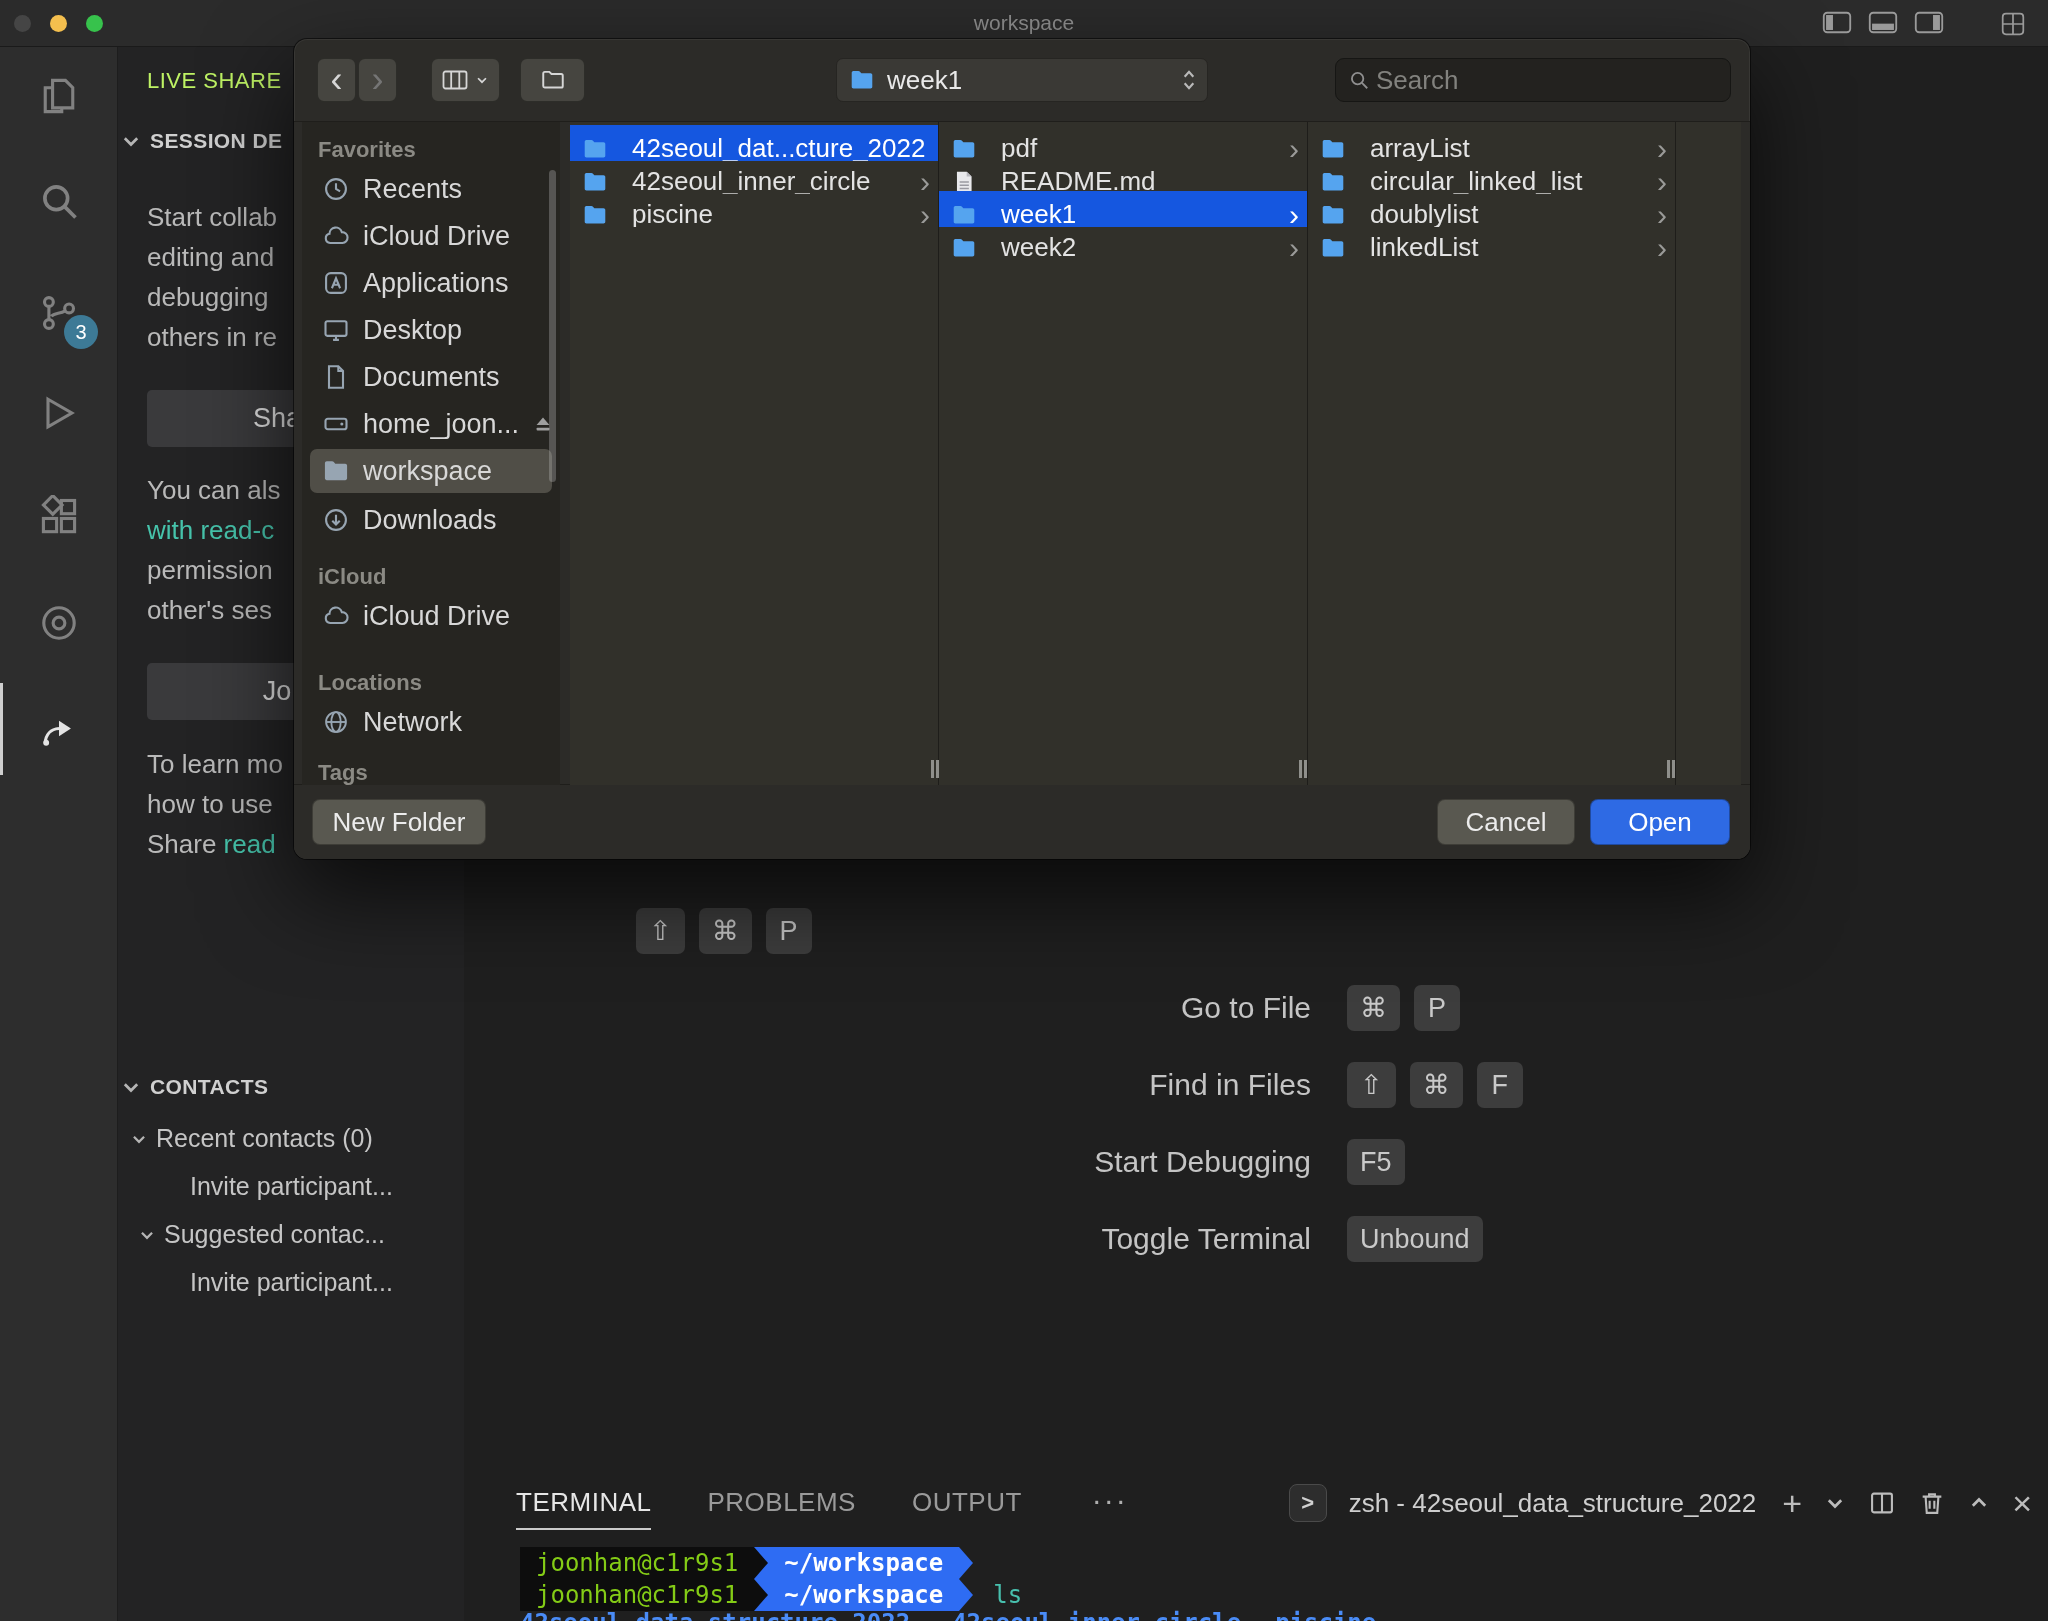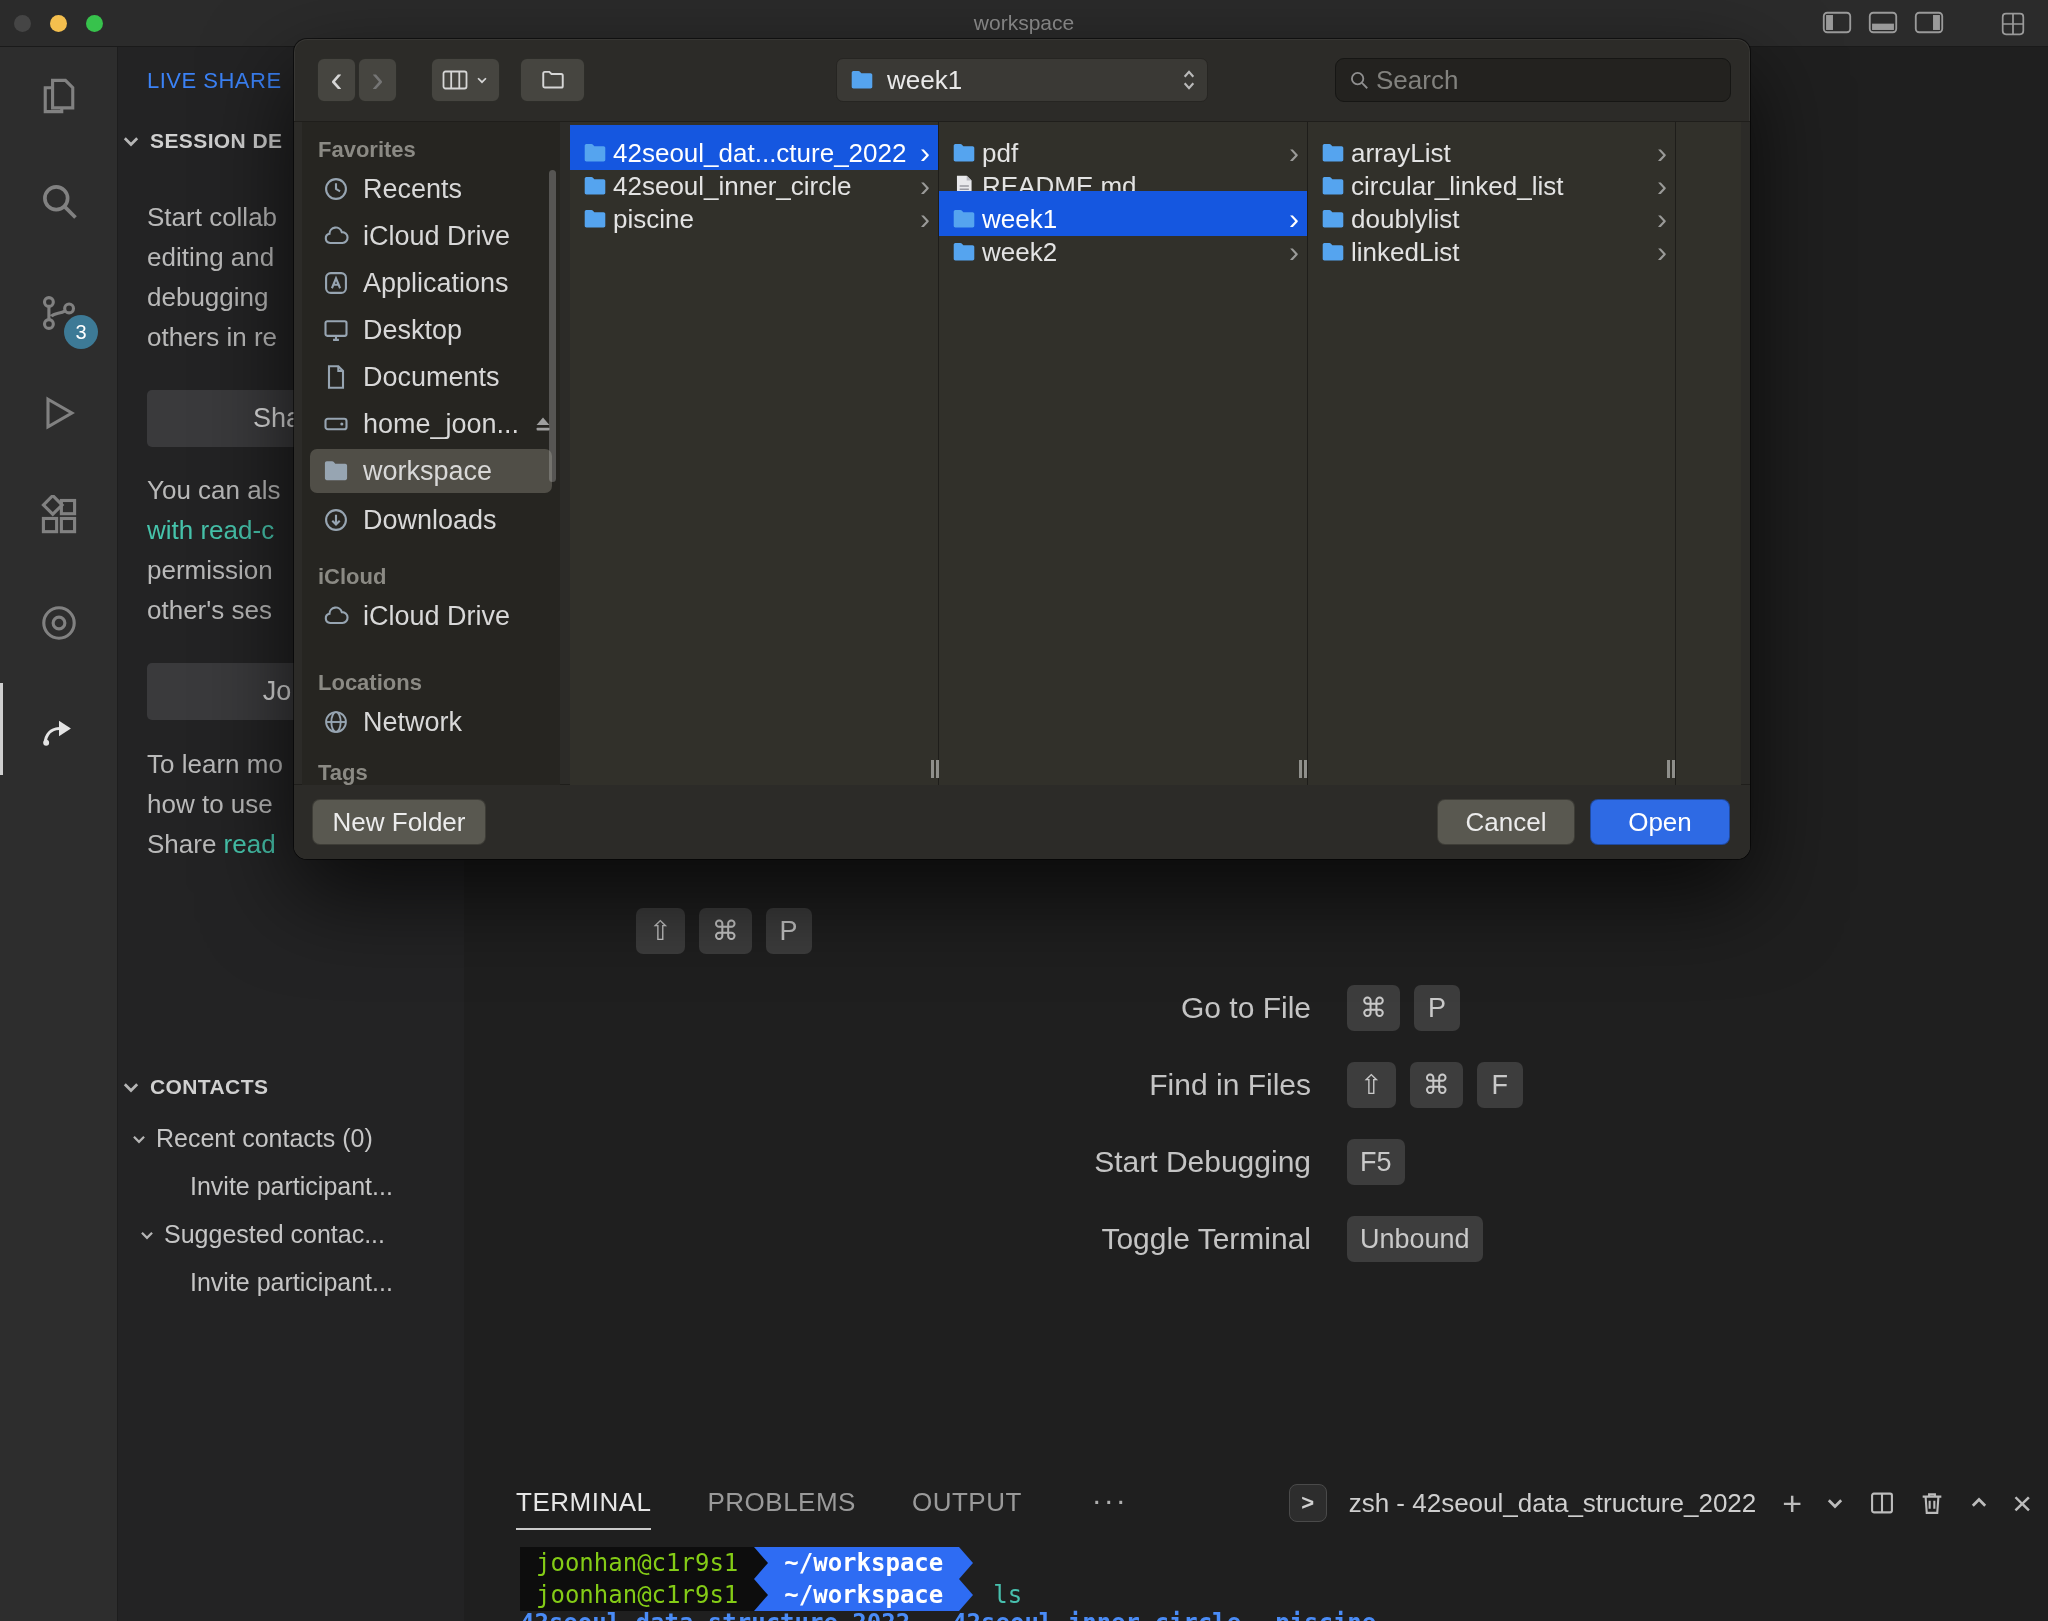--- a/index.html
+++ b/index.html
@@ -24,21 +24,21 @@
   .activitybar{position:absolute;left:0;top:47px;width:118px;height:1574px;background:#2d2d2d;
                border-right:1px solid #1d1d1d}
   .ab-item{position:absolute;left:0;width:118px;height:92px;display:flex;align-items:center;
            justify-content:center;color:#818181}
   .ab-item.active{color:#e4e4e4;box-shadow:inset 3px 0 0 #cfcfcf}
   .ab-badge{position:absolute;right:20px;bottom:10px;min-width:34px;height:34px;border-radius:17px;
             background:#3d7a96;color:#fff;font-size:20px;line-height:34px;text-align:center}
 
   
   .sidebar{position:absolute;left:118px;top:47px;width:346px;height:1574px;background:#232324}
-  .ls-title{position:absolute;left:29px;top:21px;font-size:22px;letter-spacing:.5px;color:#3b82f6}
+  .ls-title{position:absolute;left:29px;top:21px;font-size:22px;letter-spacing:.5px;color:#bef264}
   .sec-head{position:absolute;display:flex;align-items:center;gap:8px;color:#d0d0d0;
             font-size:21px;font-weight:bold;letter-spacing:.4px}
   .chev-svg{color:#b5b5b5}
   .ls-para{position:absolute;left:29px;width:260px;font-size:26px;line-height:40px;color:#b9b9b9;white-space:nowrap}
   .teal{color:#46c3ab}
   .ls-btn{position:absolute;left:29px;width:260px;height:57px;background:#3a3a3c;border-radius:5px;
           color:#dddddd;font-size:27px;display:flex;align-items:center;justify-content:center}
   .ls-sub{position:absolute;font-size:25px;color:#c5c5c5;white-space:nowrap;display:flex;align-items:center;gap:8px}
 
   
@@ -94,21 +94,21 @@
   .side-item{position:absolute;left:8px;width:242px;height:44px;border-radius:7px;display:flex;
              align-items:center;gap:13px;padding:0 8px 0 12px;font-size:27px;color:#d8d8d8;white-space:nowrap}
   .side-item .ic{color:#97a5b2}
   .side-item.sel{background:#504e47}
   .side-scroll{position:absolute;right:4px;top:48px;width:7px;height:312px;border-radius:4px;
                background:rgba(200,200,200,.30)}
 
   .dlg-cols{position:absolute;left:276px;top:0;width:1171px;height:664px;background:#31302a}
   .col-div{position:absolute;top:0;width:1px;height:664px;background:#1e1d1a}
   .fcol{position:absolute;top:0;height:664px}
-  .frow{position:absolute;left:0;width:100%;height:45px;display:flex;align-items:center;gap:5px;
+  .frow{position:absolute;left:0;width:100%;height:36px;display:flex;align-items:center;gap:24px;
         padding:11px 8px 0 12px;font-size:26px;color:#e3e3e3;white-space:nowrap;overflow:hidden}
   .frow .fold{color:#55a4ef}
   .frow.sel{background:#1557e0;color:#fff}
   .chev{margin-left:auto;color:#9a9a98;font-size:30px;line-height:30px}
   .frow.sel .chev{color:#fff}
   .rz{position:absolute;top:638px;width:8px;height:18px;border-left:3px solid #8f8f8b;border-right:3px solid #8f8f8b}
 
   .dlg-footer{position:absolute;left:0;bottom:0;width:1456px;height:74px;background:#2c2b28}
   .f-btn{position:absolute;top:14px;height:46px;border-radius:8px;background:#595850;color:#ececec;
          font-size:26px;display:flex;align-items:center;justify-content:center;border:1px solid rgba(0,0,0,.3)}

